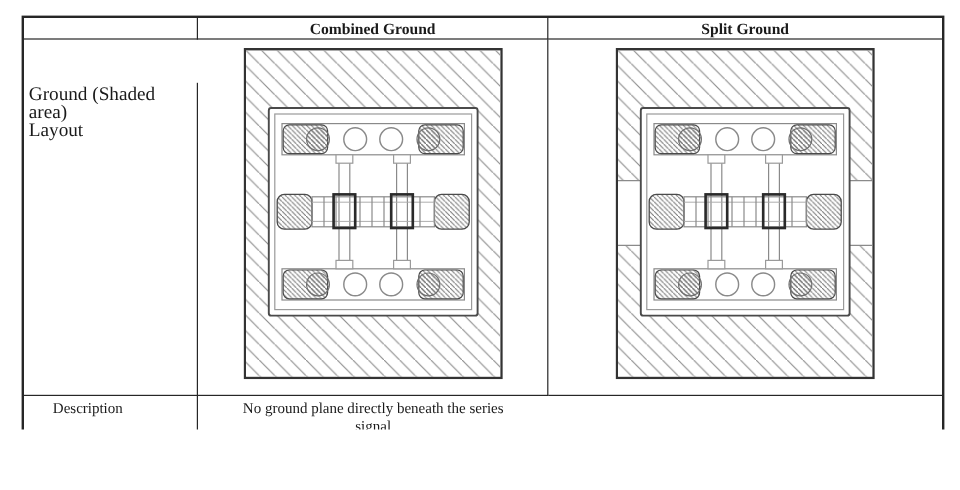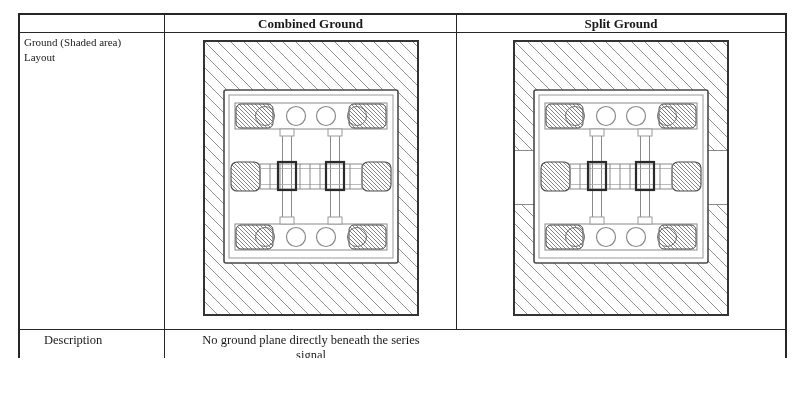--- a/index.html
+++ b/index.html
@@ -21,22 +21,23 @@
     box-sizing:border-box;
     overflow:hidden;
   }
   .cell.last-col{border-right:none;text-align:center;}
   .cell.last-row{border-bottom:none;}
   .hcell{
     display:flex;align-items:center;justify-content:center;
     font-weight:bold;font-size:13px;line-height:15px;
   }
   .label-cell{
-    font-size:11px;line-height:15px;padding:2px 4px;
+    font-size:16px;line-height:15px;padding:2px 4px;
     white-space:pre-wrap;
+    margin-top:36px;
   }
   .desc-cell{
     font-size:12.5px;line-height:15px;padding:3px 24px;
     white-space:pre-wrap;
   }
   .diagram-cell{
     display:flex;justify-content:center;align-items:flex-start;
     padding-top:7px;
   }
   svg{display:block;}

